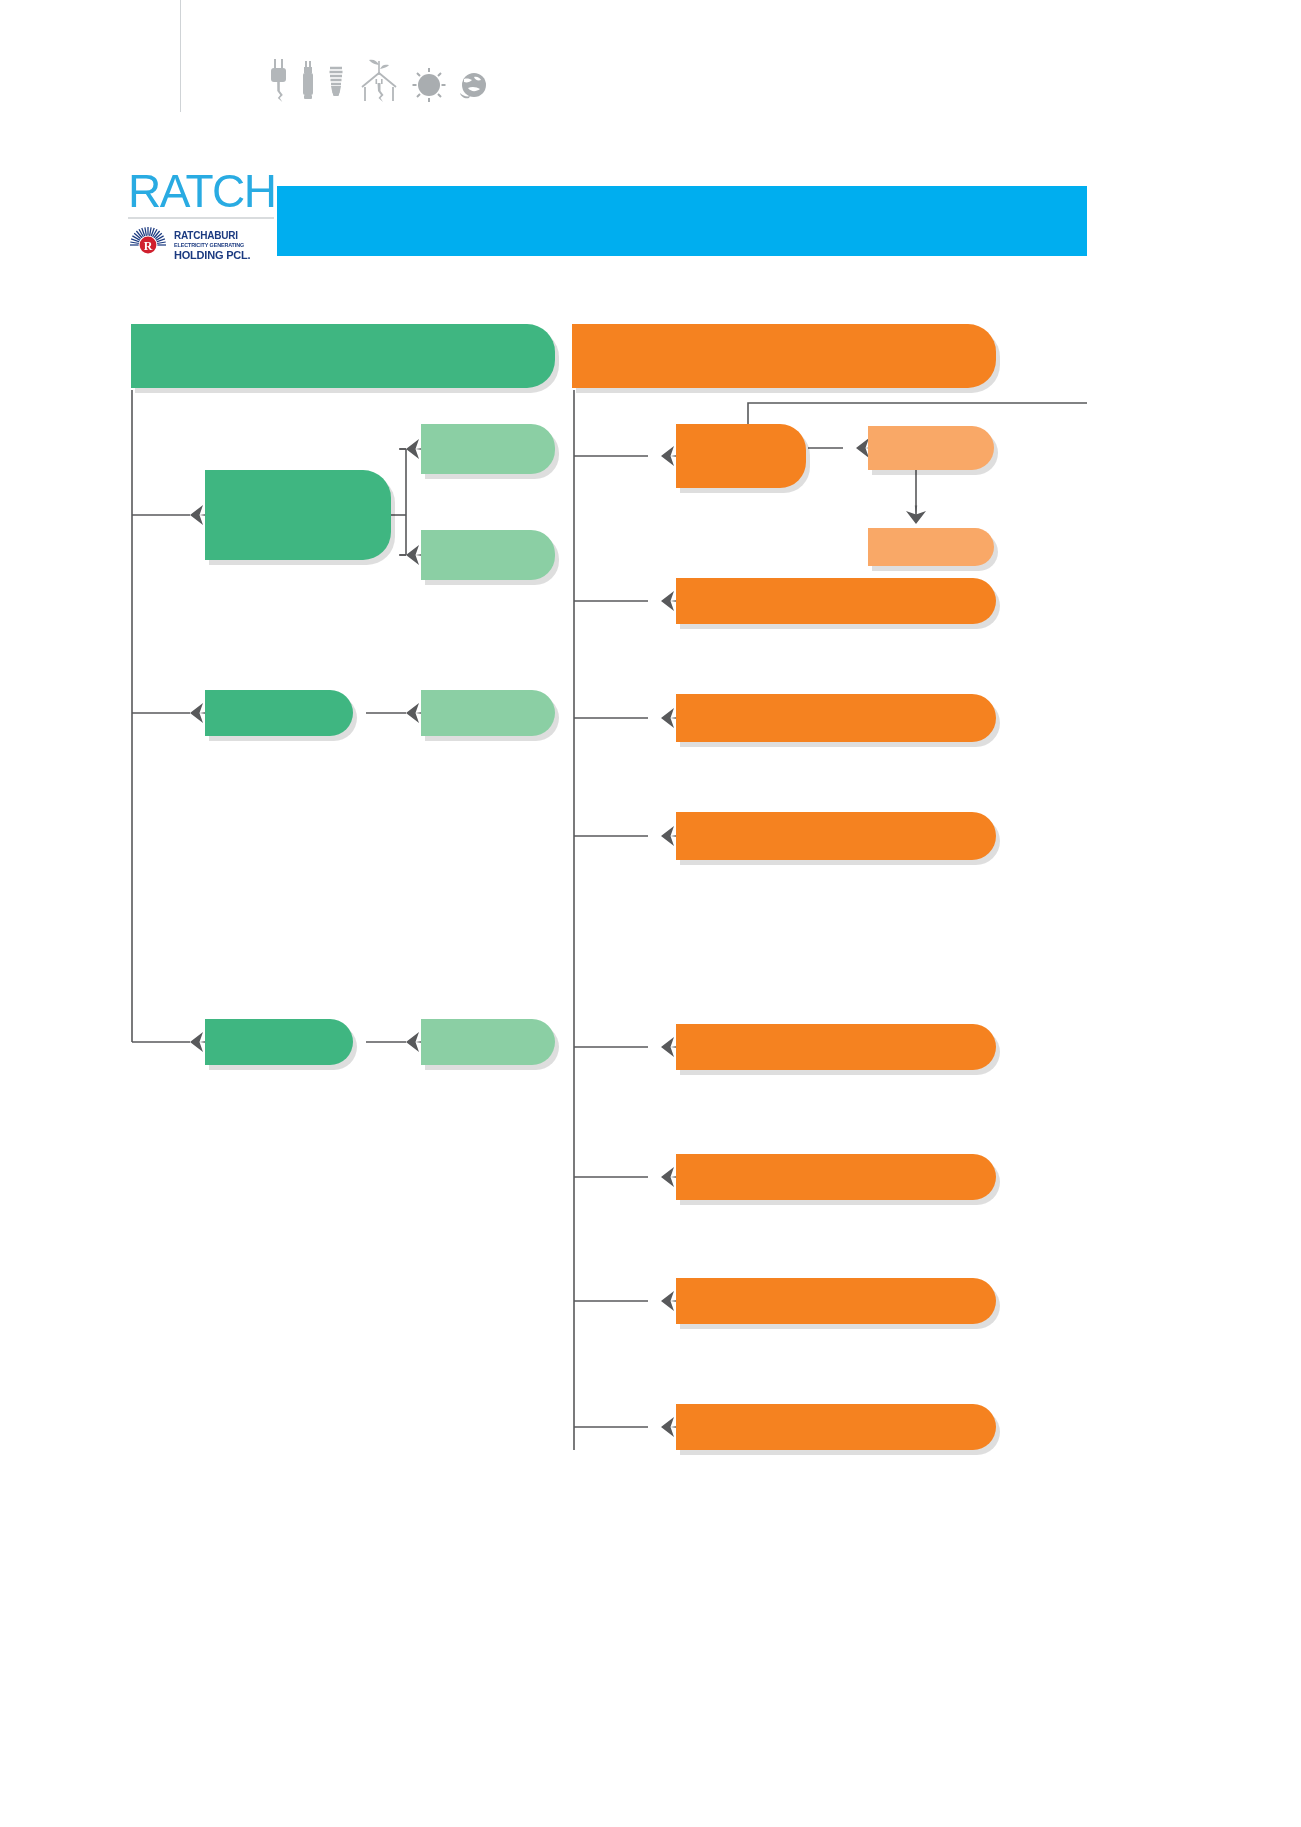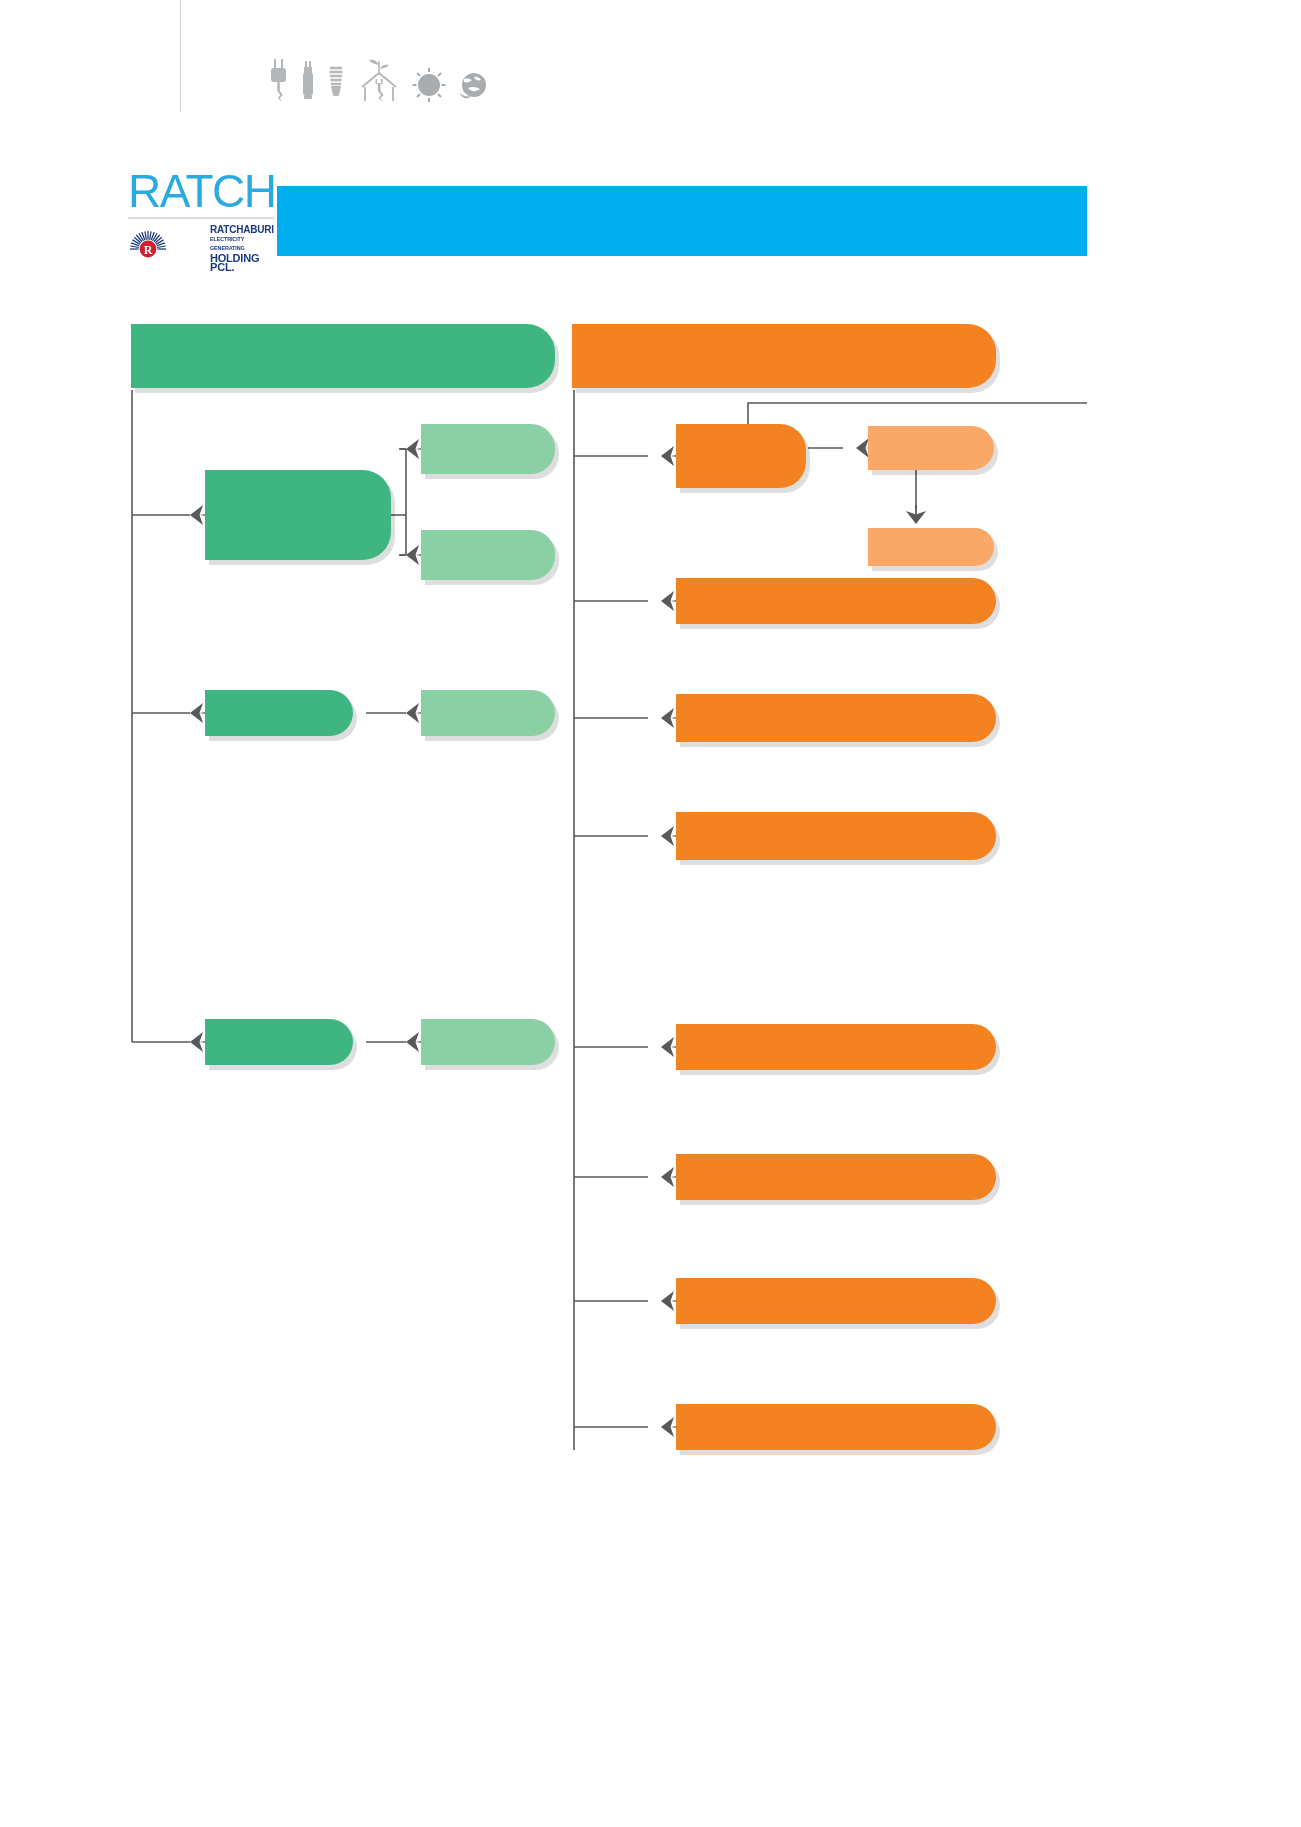--- a/index.html
+++ b/index.html
@@ -62,21 +62,21 @@
     width: 146px;
   }
   .brand-lower {
     margin-top: 6px;
     display: flex;
     align-items: center;
     gap: 6px;
   }
   .brand-mark { width: 40px; height: 40px; position: relative; }
   .brand-mark svg { display: block; }
-  .brand-txt { line-height: 9px; margin-left: 36px; }
+  .brand-txt { line-height: 9px; }
   .brand-txt .l1 {
     font-size: 10px;
     color: #1b3a80;
     font-weight: bold;
     letter-spacing: -0.2px;
     display: block;
   }
   .brand-txt .l2 {
     font-size: 5.4px;
     color: #1b3a80;

